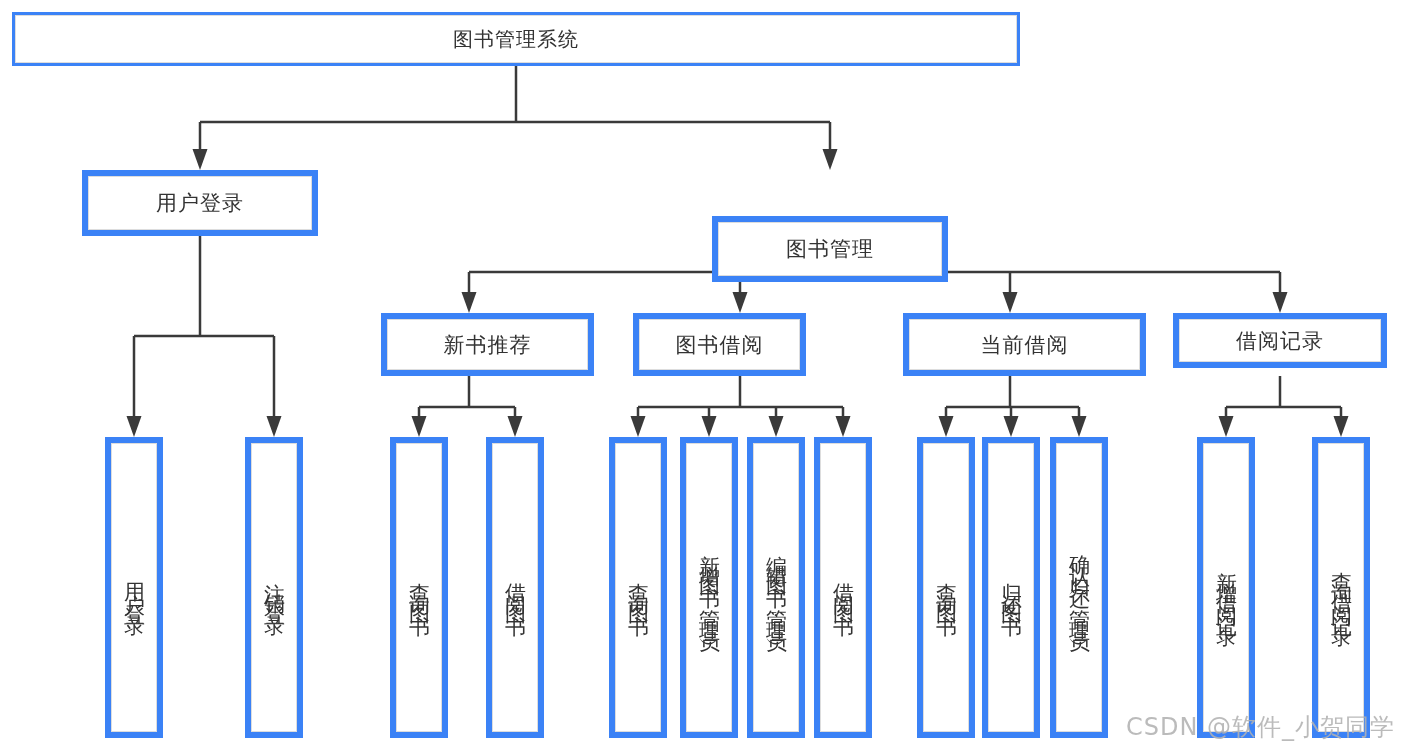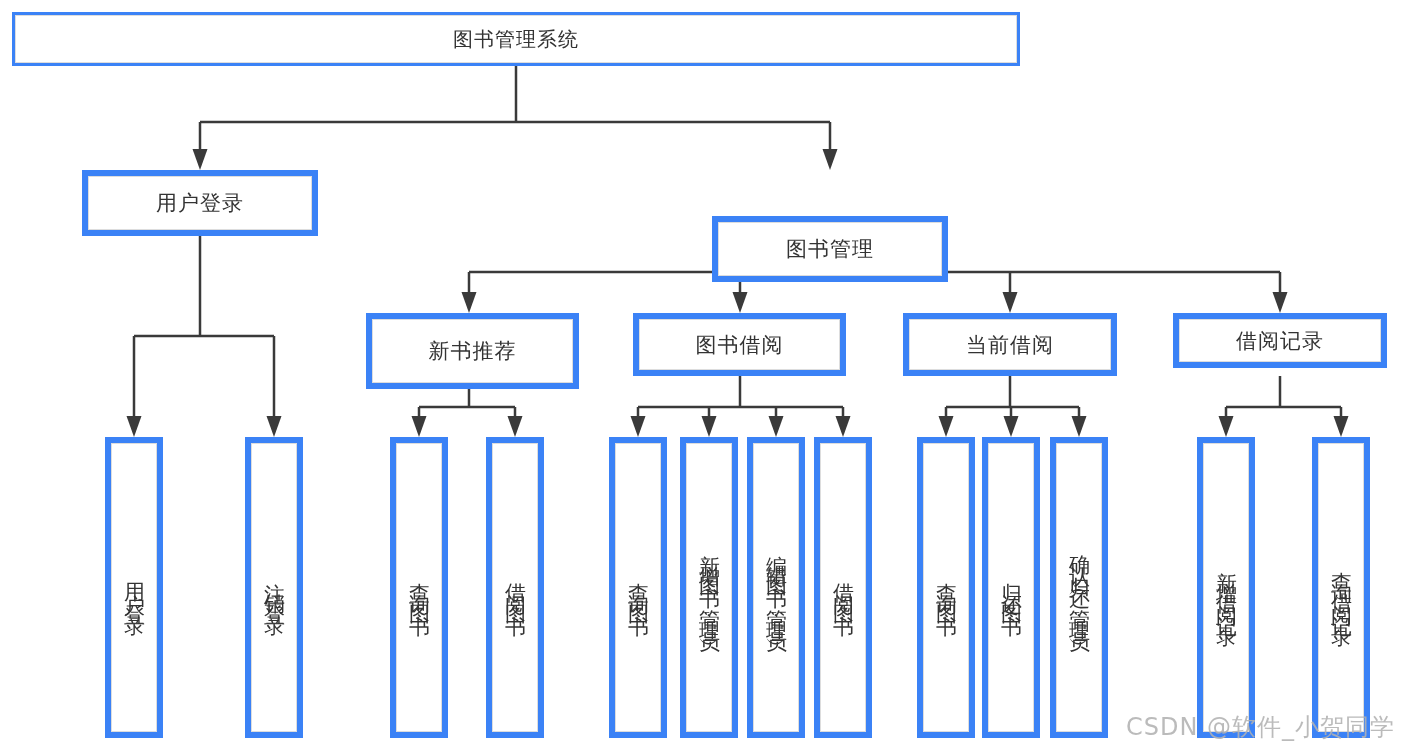--- a/index.html
+++ b/index.html
@@ -123,23 +123,23 @@
       <line x1="1341" y1="407" x2="1341" y2="417"></line>
       <polygon points="1333.5,416 1348.5,416 1341,437" stroke="none"></polygon>
     </g>
   </svg>
 
   <div class="box root h" style="left:12px; top:12px; width:1008px; height:54px;">图书管理系统</div>
 
   <div class="box h" style="left:82px; top:170px; width:236px; height:66px;">用户登录</div>
   <div class="box h" style="left:712px; top:170px; width:236px; height:66px;margin-top:46px;">图书管理</div>
 
-  <div class="box h" style="left:366px; top:313px; width:213px; height:76px;">新书推荐</div>
-  <div class="box h" style="left:633px; top:313px; width:213px; height:63px;">图书借阅</div>
-  <div class="box h" style="left:903px; top:313px; width:214px; height:63px;">当前借阅</div>
+  <div class="box h" style="left:381px; top:313px; width:213px; height:63px;">新书推荐</div>
+  <div class="box h" style="left:633px; top:313px; width:173px; height:63px;">图书借阅</div>
+  <div class="box h" style="left:903px; top:313px; width:243px; height:63px;">当前借阅</div>
   <div class="box h" style="left:1173px; top:313px; width:214px; height:55px;">借阅记录</div>
 
   <div class="box v" style="left:105px; top:437px; width:58px; height:301px;">用户登录</div>
   <div class="box v" style="left:245px; top:437px; width:58px; height:301px;">注销登录</div>
 
   <div class="box v" style="left:390px; top:437px; width:58px; height:301px;">查询图书</div>
   <div class="box v" style="left:486px; top:437px; width:58px; height:301px;">借阅图书</div>
 
   <div class="box v" style="left:609px; top:437px; width:58px; height:301px;">查询图书</div>
   <div class="box v" style="left:680px; top:437px; width:58px; height:301px;">新增图书（管理员）</div>

